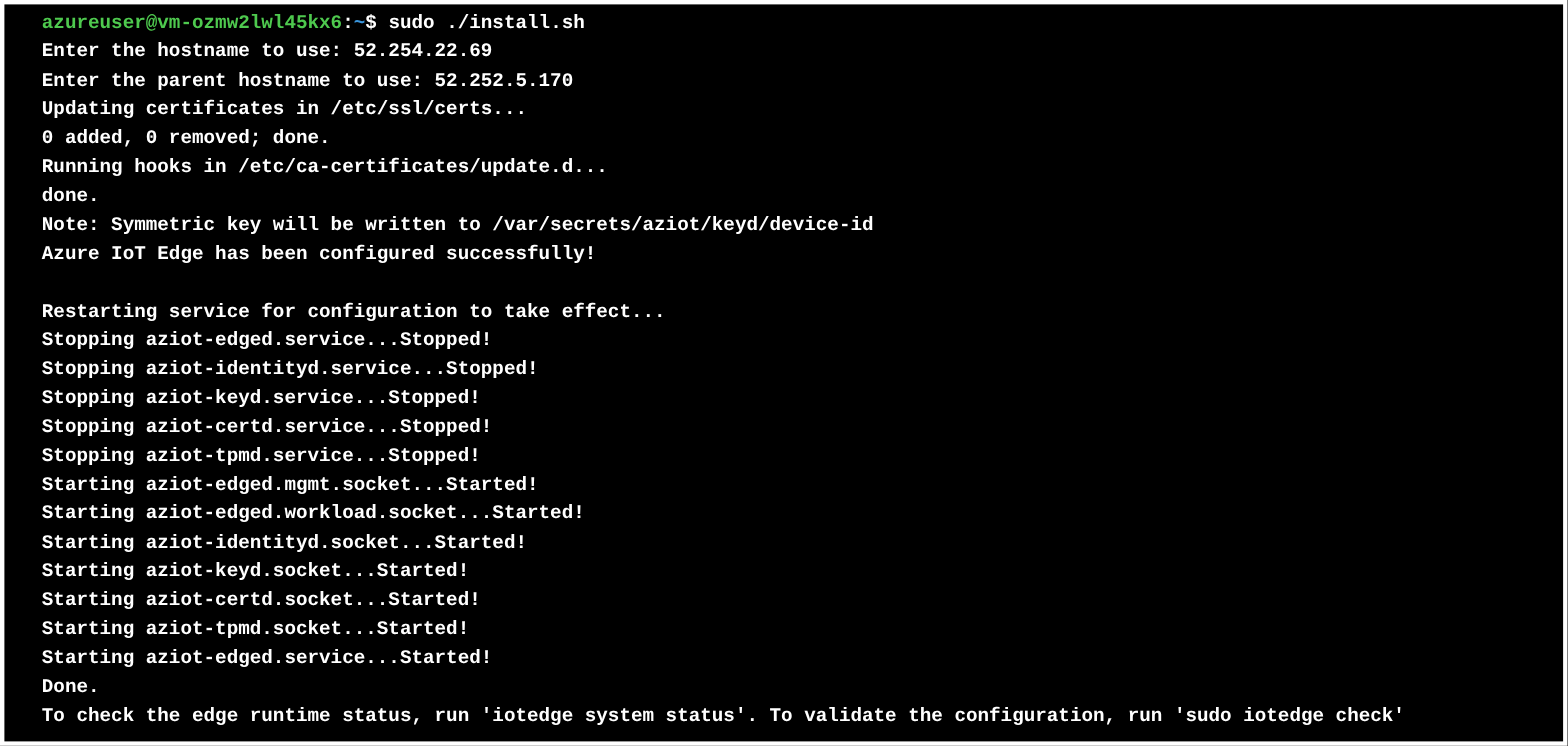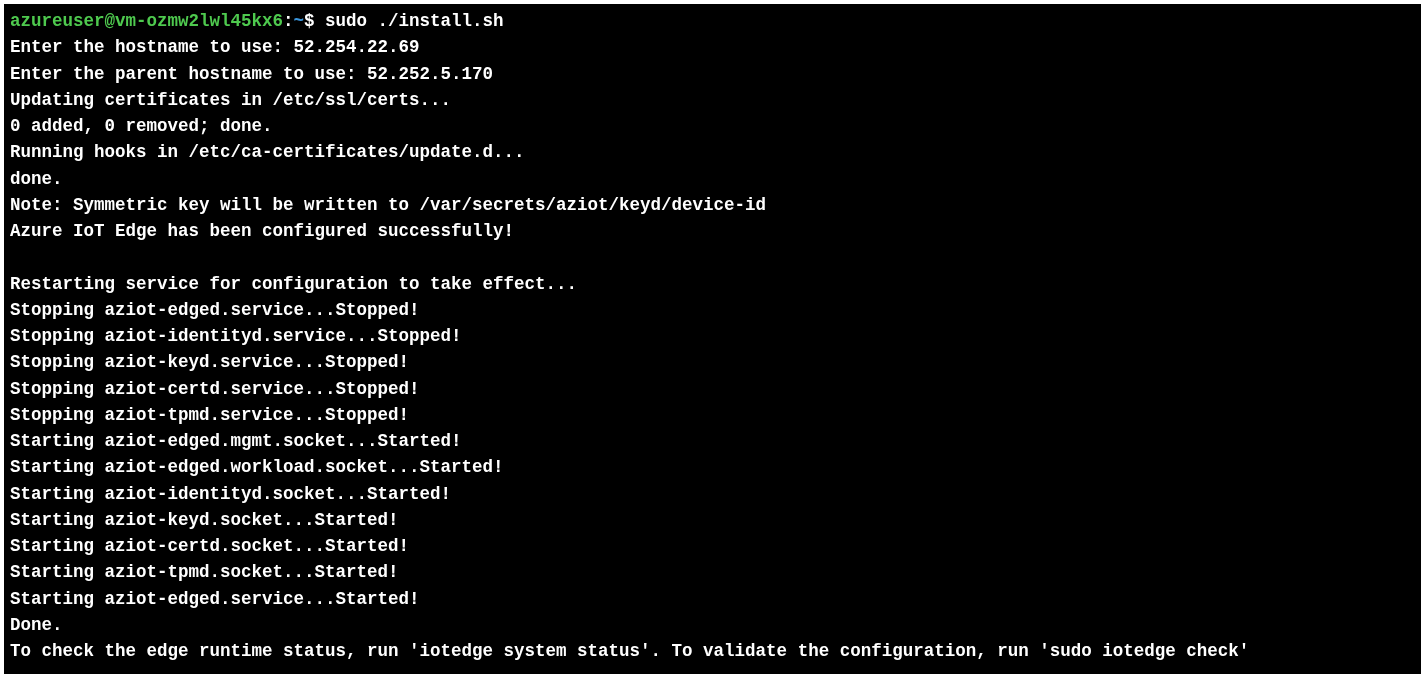--- a/index.html
+++ b/index.html
@@ -36,18 +36,19 @@
       color: #ffffff;
     }
     .prompt-dollar {
       color: #ffffff;
     }
     .cmd {
       color: #ffffff;
     }
     .line {
       display: block;
+      margin-left: 28px;
     }
   </style>
 </head>
 <body>
 
 <div class="terminal"><span class="line"><span class="prompt-user">azureuser@vm-ozmw2lwl45kx6</span><span class="prompt-sep">:</span><span class="prompt-path">~</span><span class="prompt-dollar">$ </span><span class="cmd">sudo ./install.sh</span></span><span id="output-container"><span class="line">Enter the hostname to use: 52.254.22.69</span><span class="line">Enter the parent hostname to use: 52.252.5.170</span><span class="line">Updating certificates in /etc/ssl/certs...</span><span class="line">0 added, 0 removed; done.</span><span class="line">Running hooks in /etc/ca-certificates/update.d...</span><span class="line">done.</span><span class="line">Note: Symmetric key will be written to /var/secrets/aziot/keyd/device-id</span><span class="line">Azure IoT Edge has been configured successfully!</span><span class="line"> </span><span class="line">Restarting service for configuration to take effect...</span><span class="line">Stopping aziot-edged.service...Stopped!</span><span class="line">Stopping aziot-identityd.service...Stopped!</span><span class="line">Stopping aziot-keyd.service...Stopped!</span><span class="line">Stopping aziot-certd.service...Stopped!</span><span class="line">Stopping aziot-tpmd.service...Stopped!</span><span class="line">Starting aziot-edged.mgmt.socket...Started!</span><span class="line">Starting aziot-edged.workload.socket...Started!</span><span class="line">Starting aziot-identityd.socket...Started!</span><span class="line">Starting aziot-keyd.socket...Started!</span><span class="line">Starting aziot-certd.socket...Started!</span><span class="line">Starting aziot-tpmd.socket...Started!</span><span class="line">Starting aziot-edged.service...Started!</span><span class="line">Done.</span><span class="line">To check the edge runtime status, run 'iotedge system status'. To validate the configuration, run 'sudo iotedge check'</span></span></div>
 
 </body></html>

